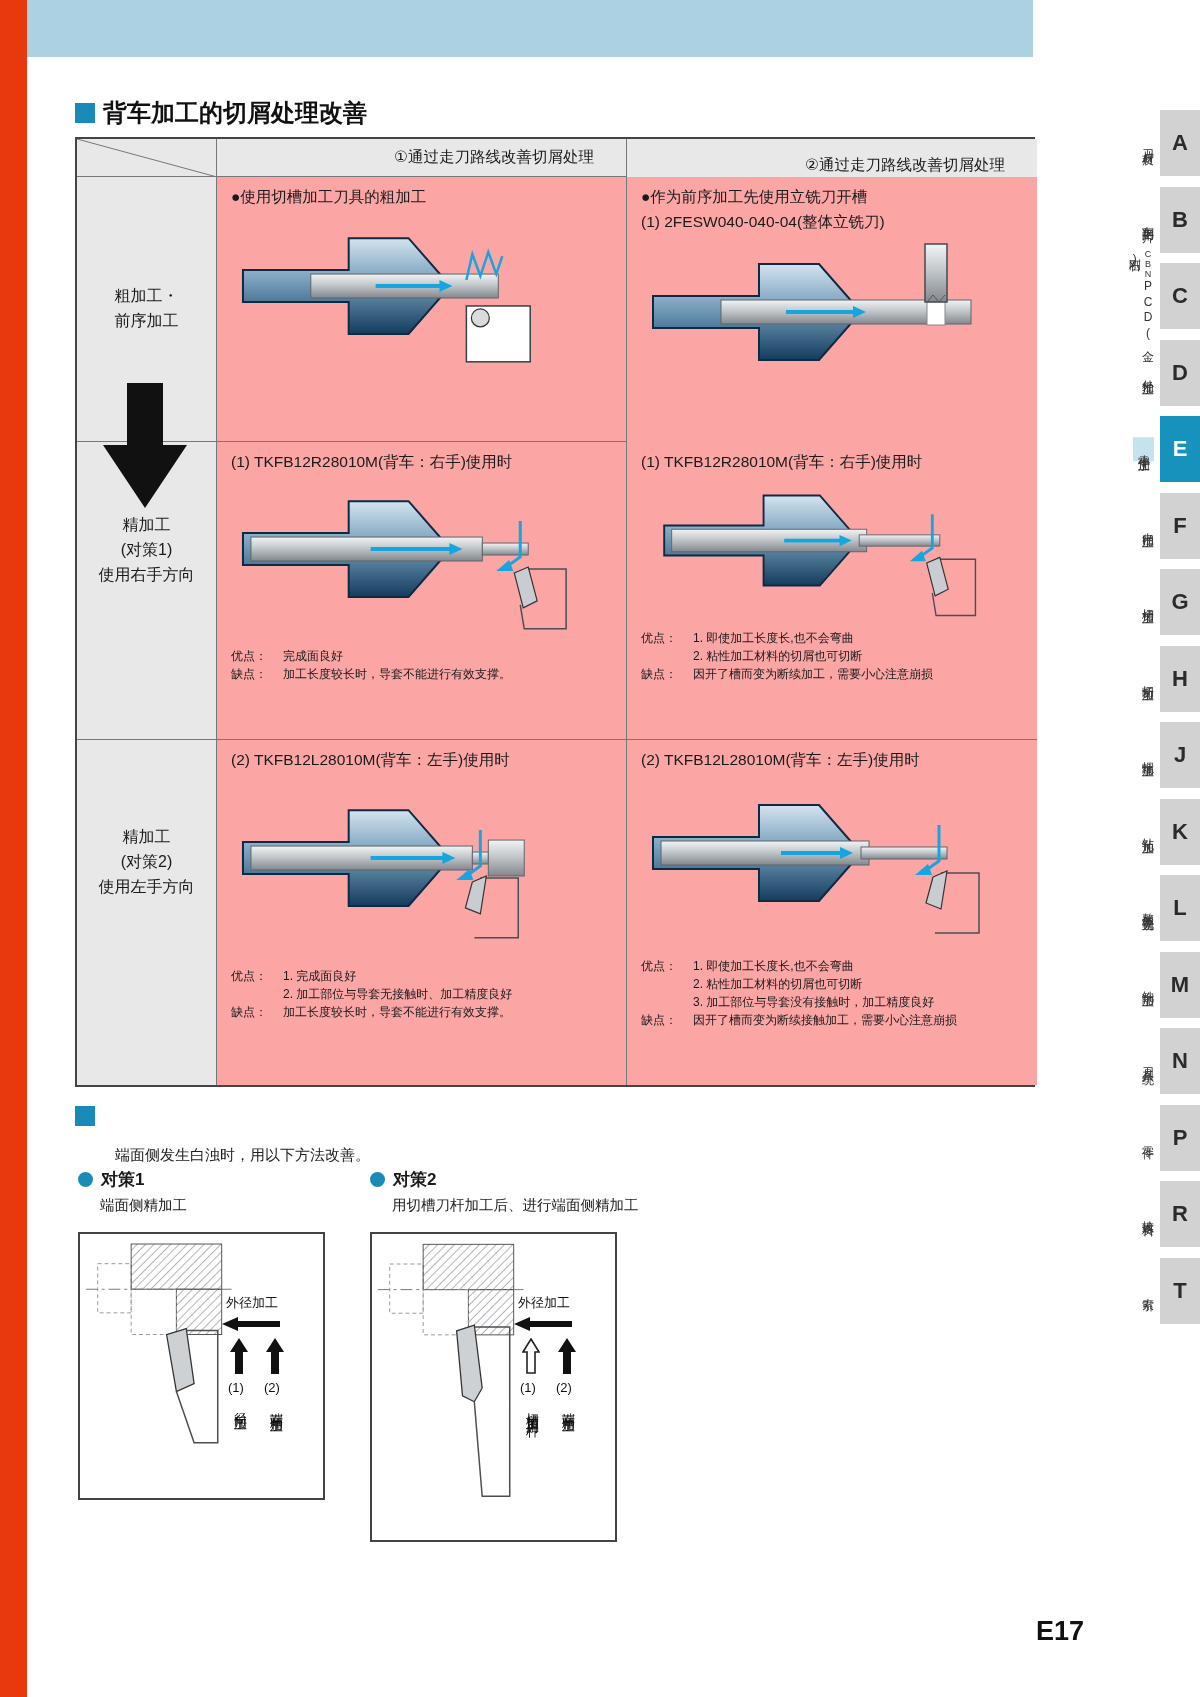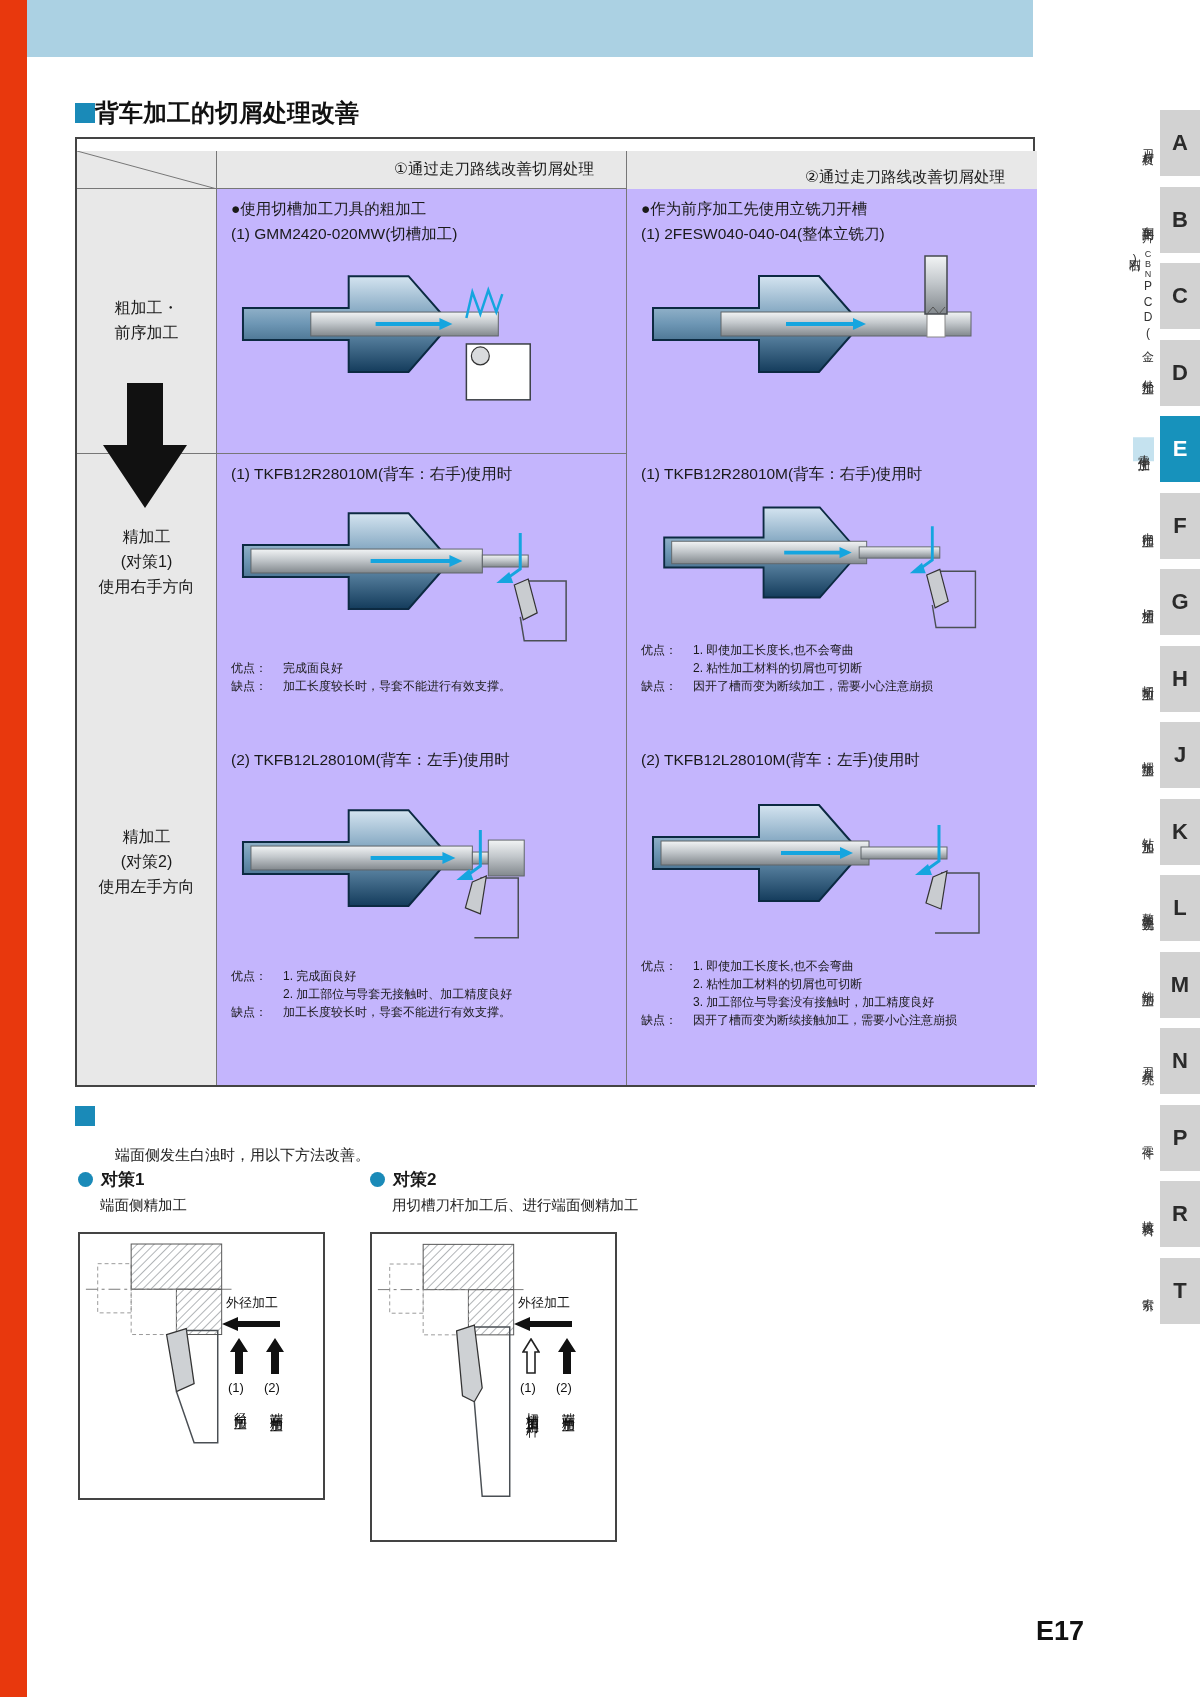--- a/index.html
+++ b/index.html
@@ -3,30 +3,30 @@
 <meta charset="utf-8">
 <style>
   html,body{margin:0;padding:0;background:#fff;}
   #page{position:relative;width:1200px;height:1697px;background:#fff;overflow:hidden;
         font-family:"Liberation Sans","DejaVu Sans",sans-serif;color:#1a1a1a;}
   .abs{position:absolute;}
   
   #red-strip{left:0;top:0;width:27px;height:1697px;background:#e8380d;}
   #top-band{left:27px;top:0;width:1006px;height:57px;background:#abd1e3;}
   
-  .sec-title{display:flex;align-items:center;gap:0;font-size:24px;font-weight:700;color:#111;}
+  .sec-title{display:flex;align-items:center;gap:8px;font-size:24px;font-weight:700;color:#111;}
   .sq{width:20px;height:20px;background:#1a8ab8;flex:none;}
   
   #tbl{left:75px;top:137px;width:960px;height:950px;border:2px solid #444;box-sizing:border-box;background:#fff;}
   .cell{position:absolute;box-sizing:border-box;}
-  .b-r{border-right:1px solid #777;} .b-b{border-bottom:1px solid #777;margin-top:12px;}
+  .b-r{border-right:1px solid #777;} .b-b{border-bottom:1px solid #777;}
   .hdr{background:#e8e8e8;font-size:15.5px;font-weight:500;display:flex;align-items:center;justify-content:flex-end;padding-right:32px;}
   .labcol{background:#e8e8e8;display:flex;flex-direction:column;align-items:center;justify-content:center;
           font-size:16px;line-height:1.55;text-align:center;}
-  .datacell{background:#c4b5fd;padding:8px 14px 6px 14px;font-size:15.5px;}
+  .datacell{background:#fca5a5;padding:8px 14px 6px 14px;font-size:15.5px;}
   .ch{line-height:1.5;}
   .cm{line-height:1.5;margin-top:2px;}
   .illus{width:100%;}
   .notes{margin-top:6px;font-size:12px;line-height:1.5;}
   .note{display:flex;}
   .np{width:52px;flex:none;}
   .nt{flex:1;}
   
   #flow-arrow{left:103px;top:383px;width:84px;height:125px;z-index:5;}
   
@@ -87,21 +87,20 @@
     <div class="cell labcol b-r" style="left:0;top:601px;width:140px;height:345px;">
       <div style="transform:translateY(-50px);">
         <div>精加工</div>
         <div>(对策2)</div>
         <div>使用左手方向</div>
       </div>
     </div>
 
     <div class="cell datacell b-r b-b" style="left:140px;top:38px;width:410px;height:265px;">
       <div class="ch">●使用切槽加工刀具的粗加工</div>
-      <div class="cm">(1) GMM2420-020MW(切槽加工)</div>
       <div class="illus" style="height:172px;" id="ill-r1c1"><svg viewBox="0 0 382 160" width="100%" height="100%" preserveAspectRatio="xMidYMid meet">
             <defs>
  <linearGradient id="GB" x1="0" y1="0" x2="0" y2="1">
    <stop offset="0" stop-color="#d4e4f0"></stop>
                 <stop offset="0.5" stop-color="#6d96b4"></stop>
                 <stop offset="1" stop-color="#143c5c"></stop>
  </linearGradient>
  <linearGradient id="GR" x1="0" y1="0" x2="0" y2="1">
    <stop offset="0" stop-color="#f2f4f5"></stop>
                 <stop offset="0.45" stop-color="#c3c8cc"></stop>

